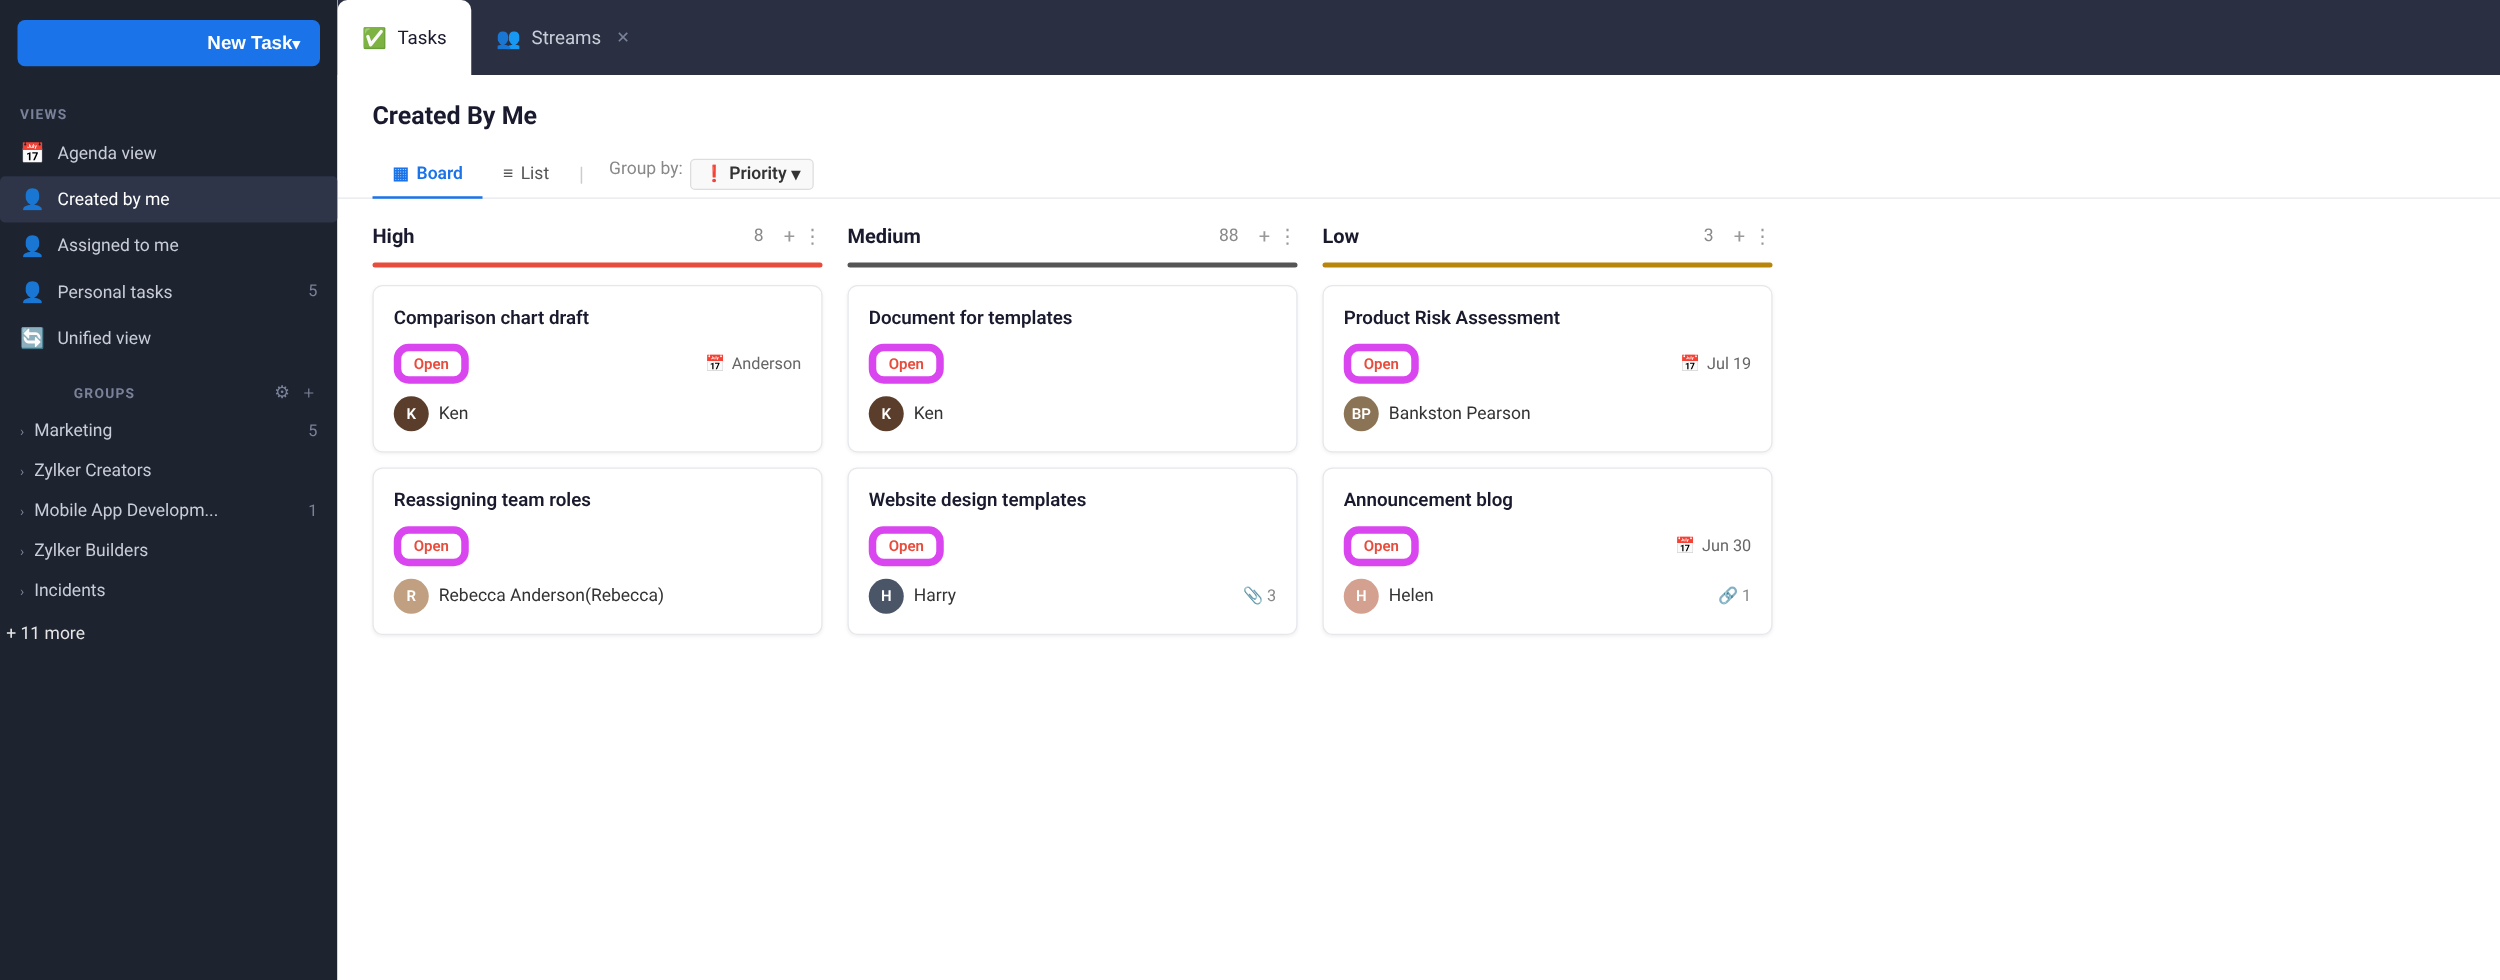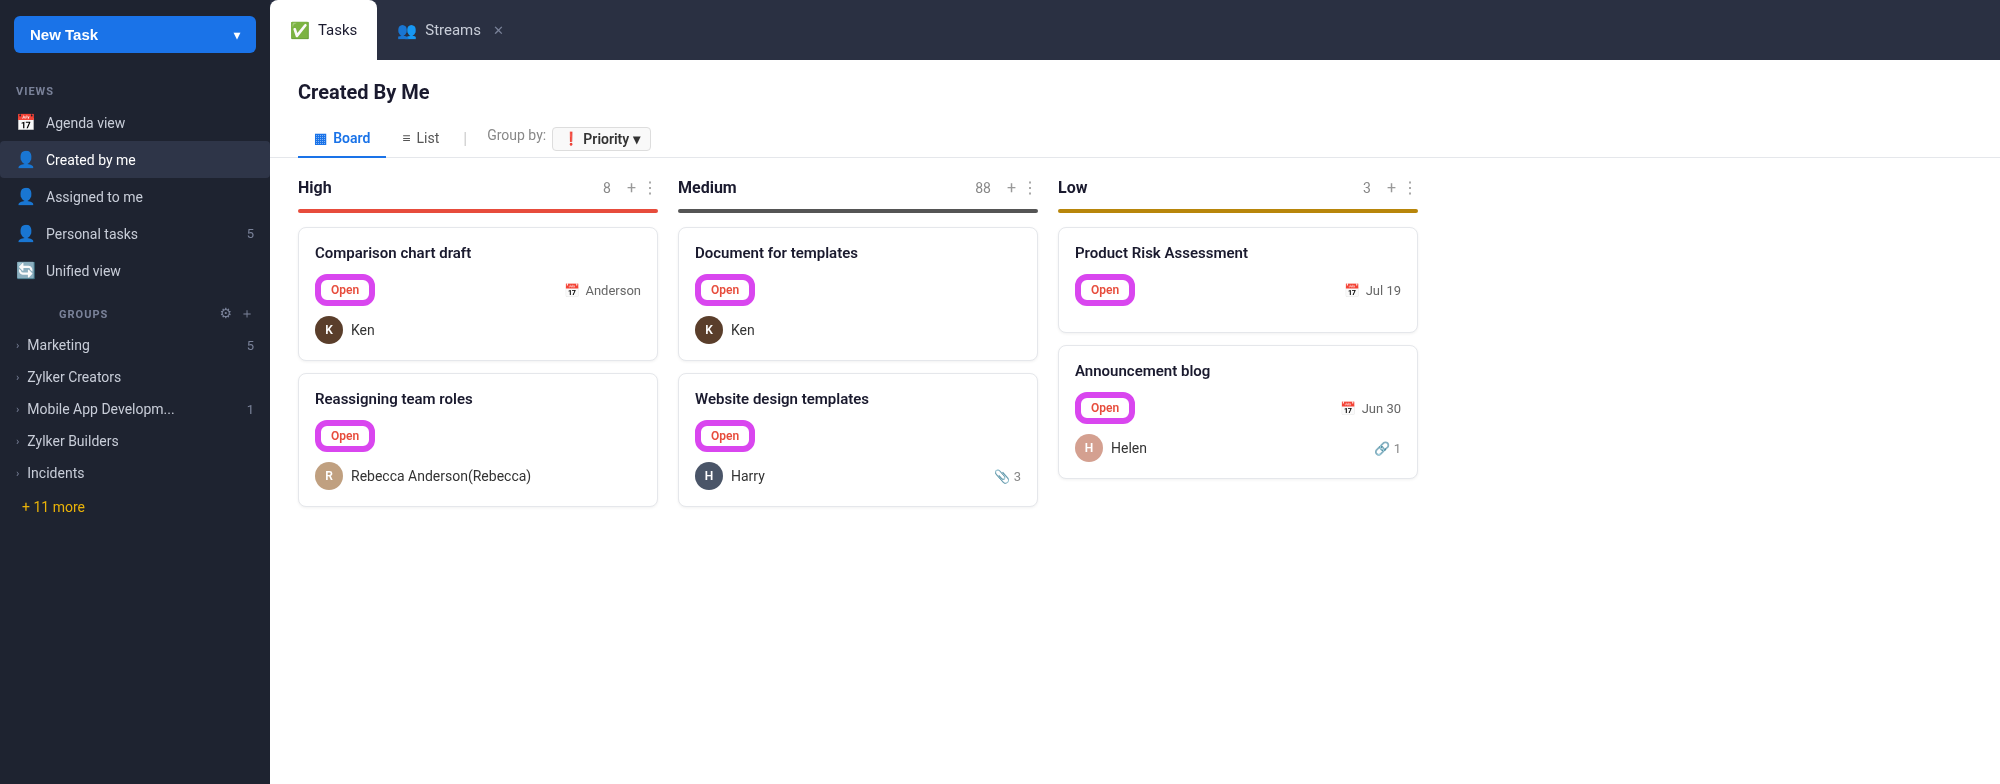--- a/index.html
+++ b/index.html
@@ -21,21 +21,21 @@
       background: #1a73e8;
       color: white;
       border: none;
       border-radius: 6px;
       padding: 10px 16px;
       font-size: 15px;
       font-weight: 600;
       cursor: pointer;
       display: flex;
       align-items: center;
-      justify-content: space-between;
+      justify-content: flex-end;
       width: calc(100% - 28px);
     }
     .new-task-btn .chevron { font-size: 12px; }
     .sidebar-section-label {
       font-size: 11px;
       font-weight: 700;
       letter-spacing: 1px;
       color: #7a8299;
       padding: 16px 16px 6px;
       text-transform: uppercase;
@@ -79,22 +79,22 @@
       align-items: center;
       padding: 8px 16px;
       cursor: pointer;
       color: #c8cdd8;
       font-size: 14px;
       gap: 8px;
     }
     .group-item .chevron-right { font-size: 11px; color: #7a8299; }
     .group-item .badge { margin-left: auto; color: #7a8299; font-size: 13px; }
     .more-link {
-      padding: 10px 22px;
-      color: #eab308;
+      padding: 10px 5px;
+      color: #e5e5e5;
       font-size: 14px;
       cursor: pointer;
     }
 
     
     .main {
       flex: 1;
       display: flex;
       flex-direction: column;
       background: #fff;
@@ -520,20 +520,26 @@
 
         <div class="task-card">
           <div class="task-title">Product Risk Assessment</div>
           <div class="task-meta">
             <span class="status-badge">Open</span>
             <span class="due-date">
               <span>📅</span>
               <span>Jul 19</span>
             </span>
           </div>
+          <div class="task-footer">
+            <div class="assignee">
+              <div class="avatar bankston">BP</div>
+              <span>Bankston Pearson</span>
+            </div>
+          </div>
         </div>
 
         <div class="task-card">
           <div class="task-title">Announcement blog</div>
           <div class="task-meta">
             <span class="status-badge">Open</span>
             <span class="due-date">
               <span>📅</span>
               <span>Jun 30</span>
             </span>

